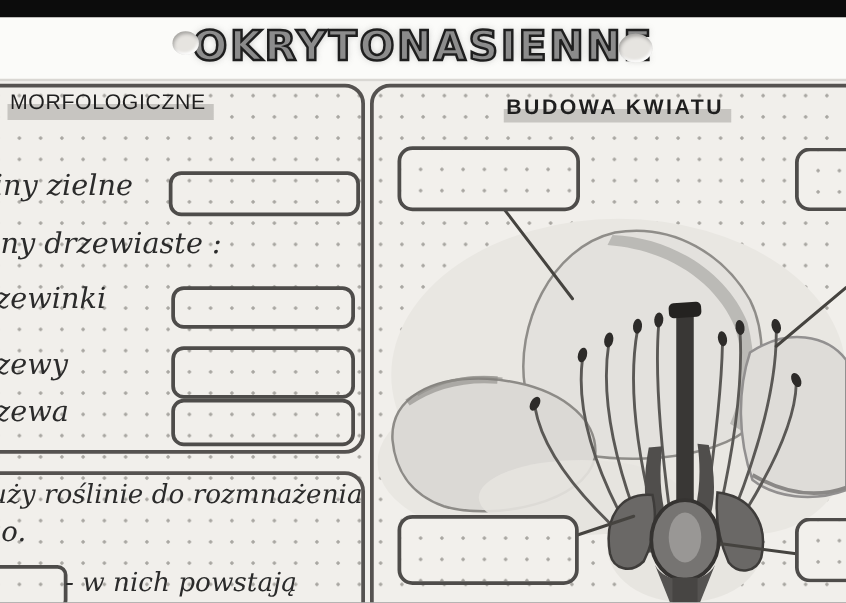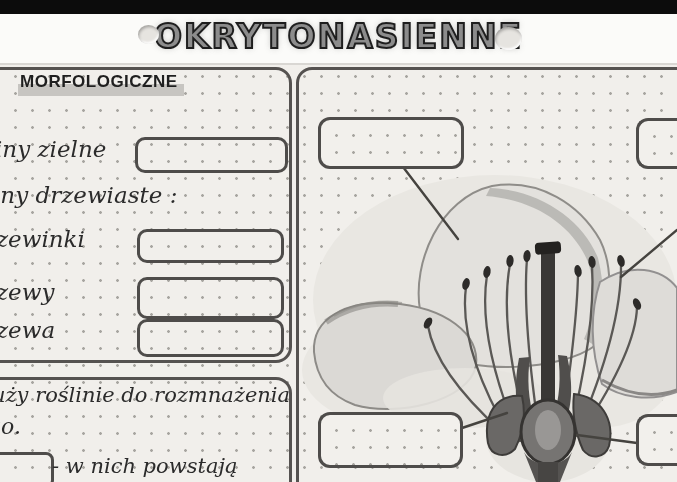--- a/index.html
+++ b/index.html
@@ -43,22 +43,22 @@
   }
   .panel-left{left:-22px;top:67px;width:308px;height:290px;}
   .panel-notes{left:-22px;top:377px;width:308px;height:130px;}
   .panel-flower{left:296px;top:67px;width:400px;height:440px;}
   
   .hl{
     display:inline-block;padding:0 6px 2px 2px;
     background-image:linear-gradient(180deg, rgba(0,0,0,0) 52%, #c7c5c1 52%);
   }
   .left-header{
-    position:absolute;left:18px;top:70px;
-    font-size:17px;font-weight:bold;line-height:24px;letter-spacing:.5px;
+    position:absolute;left:6px;top:70px;
+    font-size:17px;font-weight:normal;line-height:24px;letter-spacing:.5px;
     color:#1f1f1f;
   }
   .flower-header{
     position:absolute;left:403px;top:76px;
     font-size:17px;font-weight:bold;letter-spacing:2px;color:#1f1f1f;
   }
   
   .hand{
     position:absolute;
     font-family:"DejaVu Serif", serif;font-style:italic;
@@ -121,20 +121,23 @@
   <div class="hand" style="left:-4px;top:317px;font-size:23px;">zewa</div>
   <div class="blank blank5"></div>
 
   <div class="panel panel-notes"></div>
   <div class="hand" style="left:-8px;top:383px;font-size:21px;">uży roślinie do rozmnażenia</div>
   <div class="hand" style="left:-13px;top:414px;font-size:22px;">go.</div>
   <div class="blank blank-note"></div>
   <div class="hand" style="left:52px;top:454px;font-size:21px;">- w nich powstają</div>
 
   <div class="panel panel-flower"></div>
+  <div class="flower-header">
+    <span class="hl">BUDOWA KWIATU</span>
+  </div>
 
   <svg class="art" viewBox="0 0 677 482">
 
     <g>
       <ellipse cx="495" cy="300" rx="182" ry="125" fill="#e9e7e2"></ellipse>
       <ellipse cx="420" cy="370" rx="118" ry="62" fill="#e9e7e2"></ellipse>
       <ellipse cx="605" cy="345" rx="78" ry="82" fill="#e9e7e2"></ellipse>
       <ellipse cx="548" cy="438" rx="62" ry="44" fill="#e7e5e0"></ellipse>
     </g>
 

